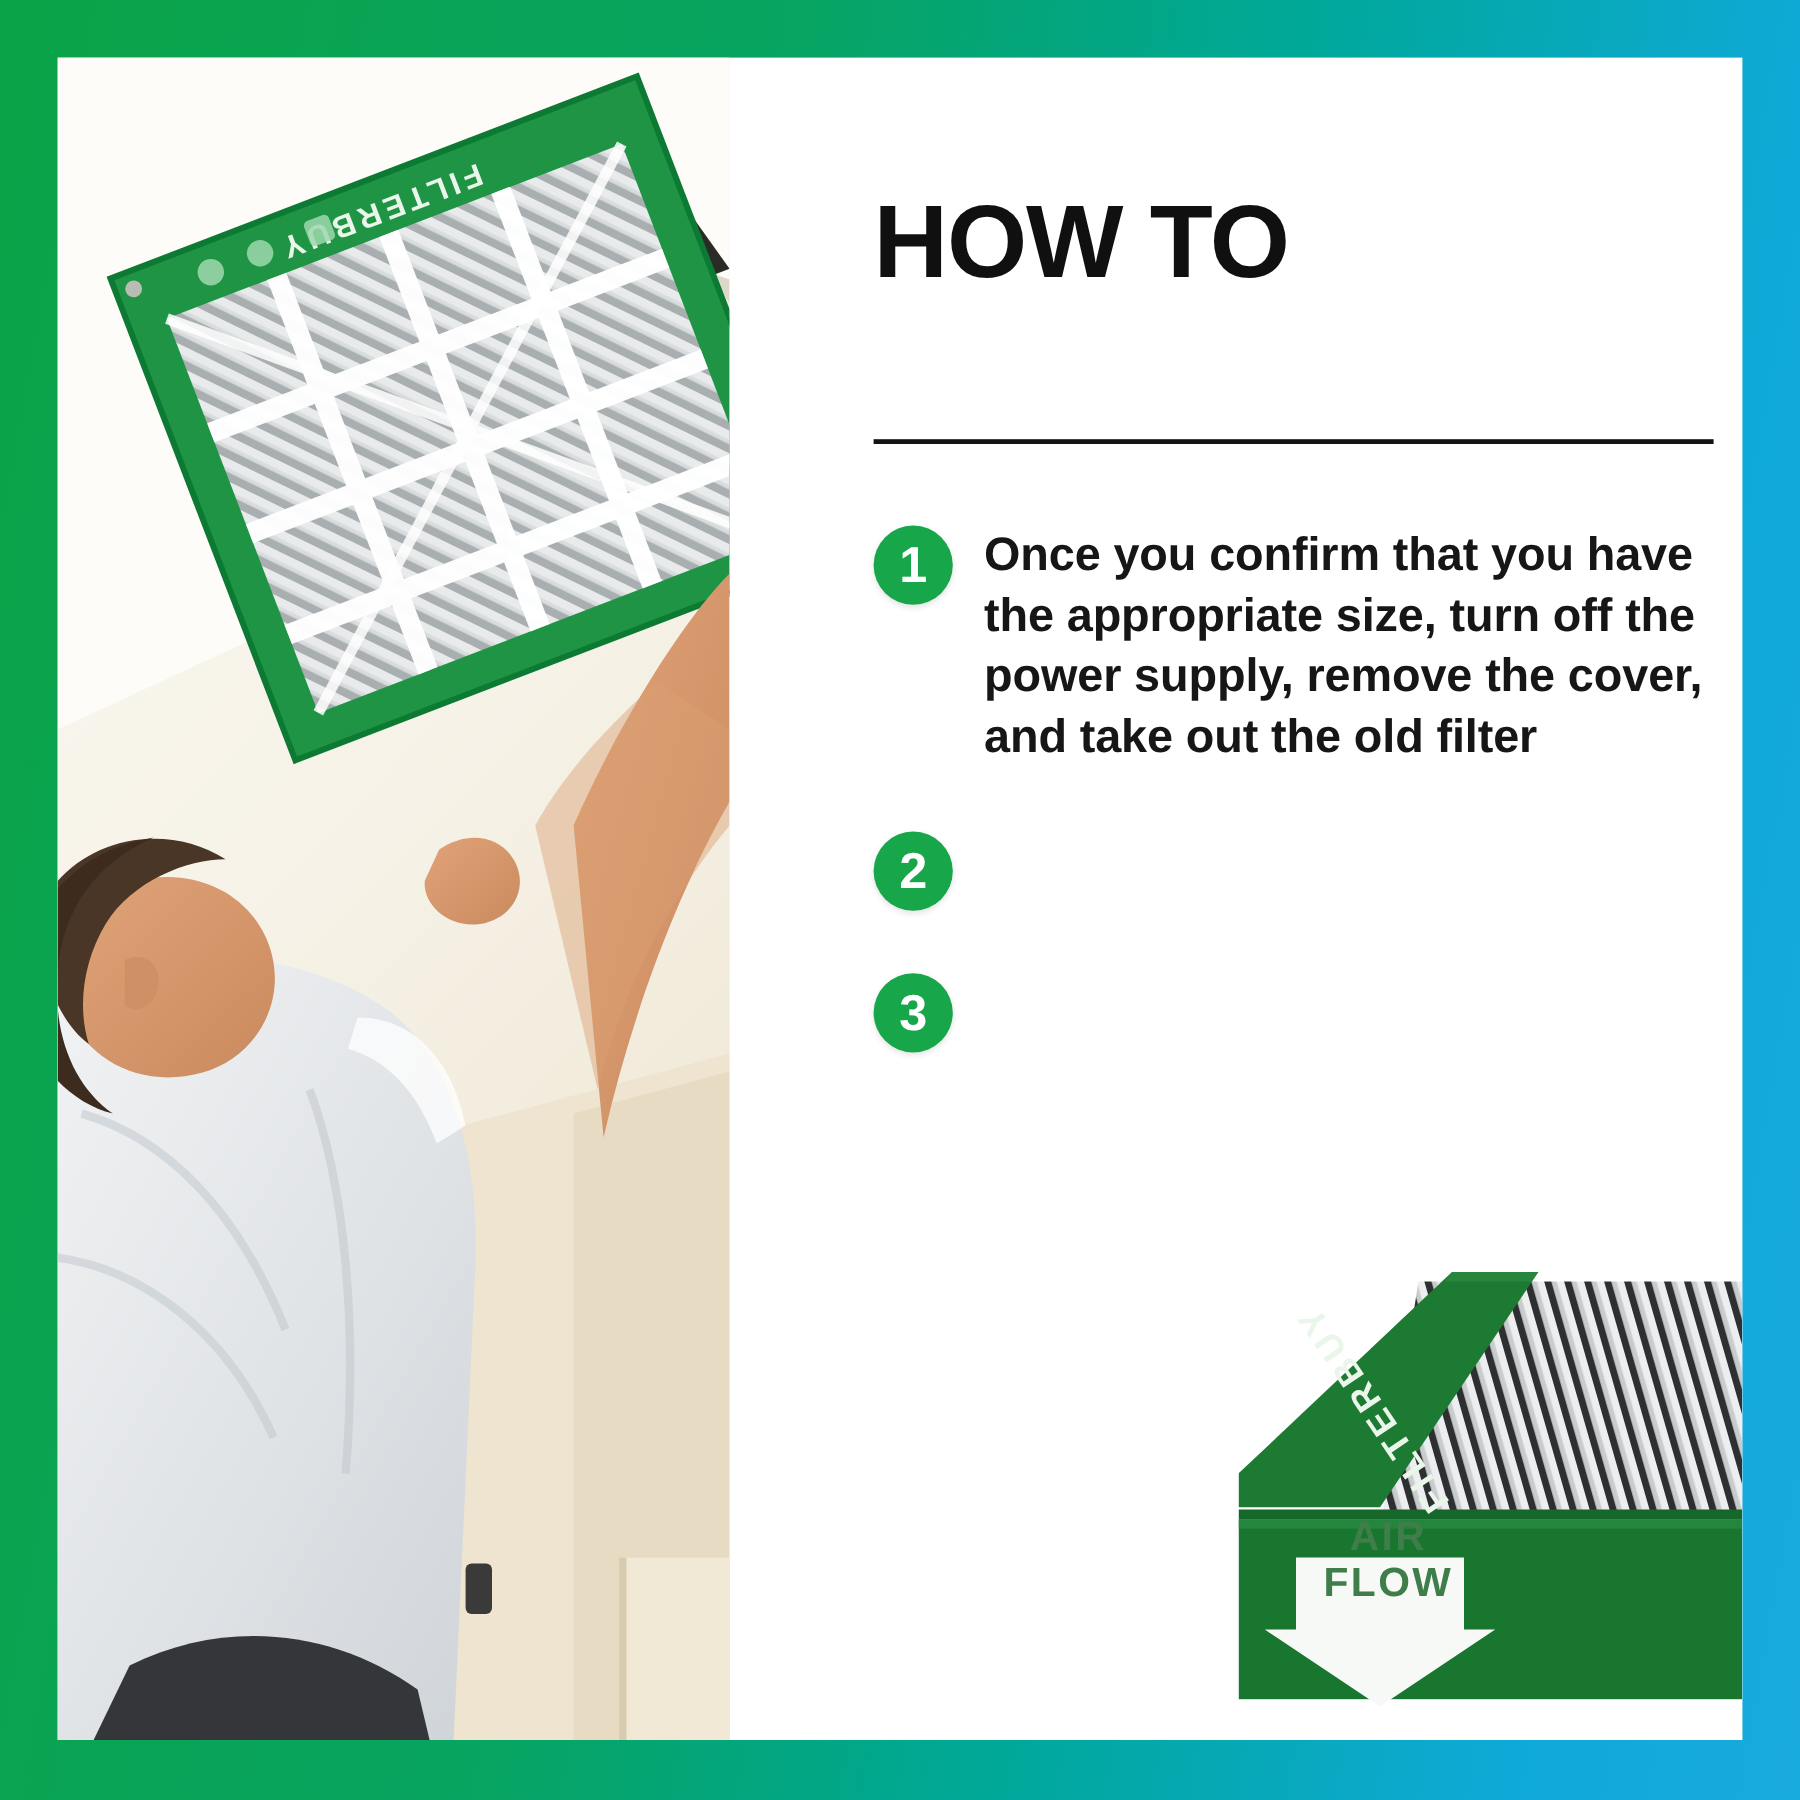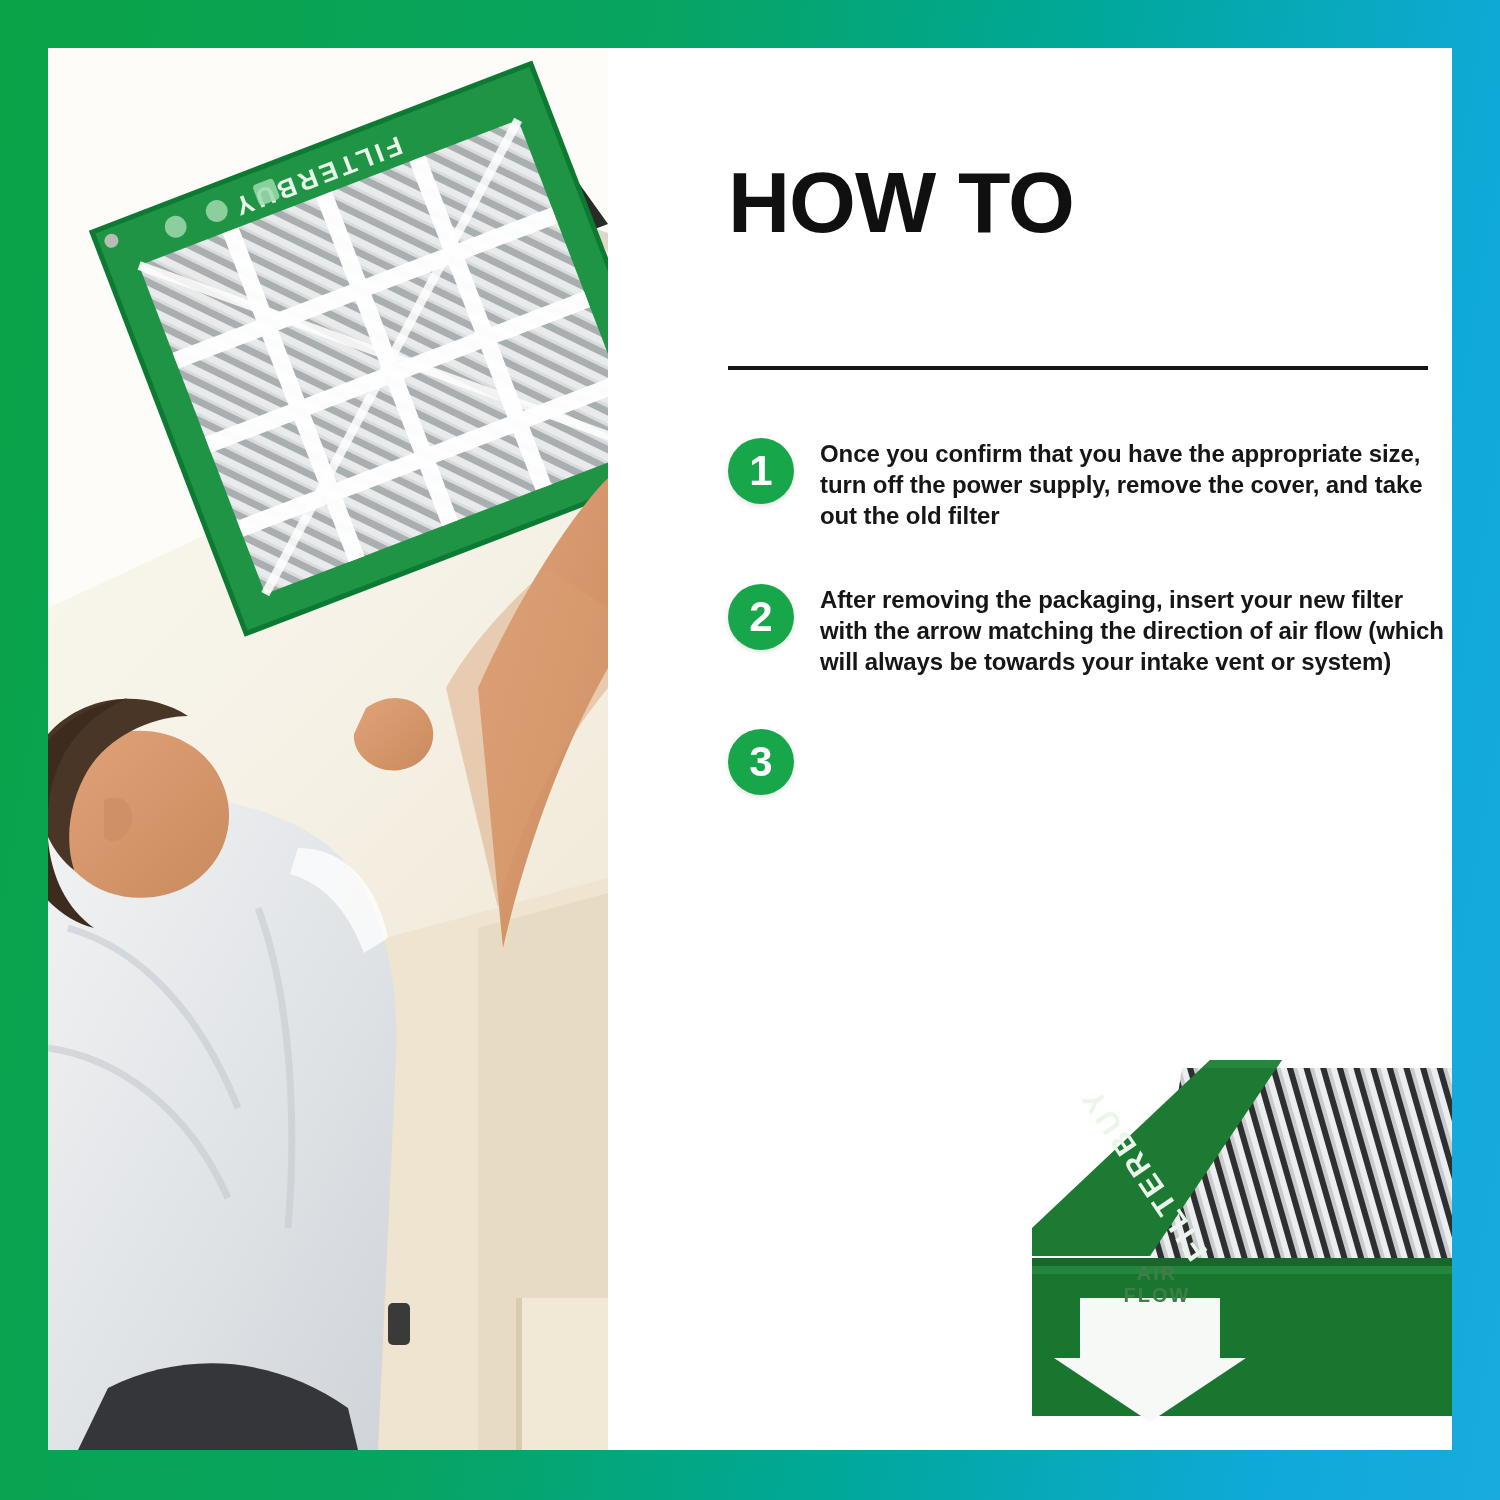--- a/index.html
+++ b/index.html
@@ -96,21 +96,21 @@
     display: flex;
     align-items: center;
     justify-content: center;
     margin-top: 6px;
     margin-right: 26px;
     margin-left: 12px;
     box-shadow: 0 2px 5px rgba(0,0,0,0.12);
   }
   .step-text {
     flex: 1 1 auto;
-    font-size: 24px;
+    font-size: 39px;
     line-height: 1.30;
     font-weight: 700;
     color: #161616;
     letter-spacing: -0.1px;
     padding-top: 6px;
   }
 
   
   .filterbox {
     position: absolute;
@@ -122,21 +122,21 @@
     pointer-events: none;
   }
   .filterbox svg { display: block; }
 
   .airflow-label {
     position: absolute;
     left: 60px;
     top: 212px;
     width: 130px;
     text-align: center;
-    font-size: 20px;
+    font-size: 34px;
     font-weight: 700;
     line-height: 1.12;
     color: #3f7d4b;
     letter-spacing: 2px;
   }
 </style>
 </head>
 <body>
 
 <div class="canvas">
@@ -266,21 +266,20 @@
 
       <div class="steps">
 
         <div class="step">
           <div class="bullet">1</div>
           <div class="step-text">Once you confirm that you have the appropriate size, turn off the power supply, remove the cover, and take out the old filter</div>
         </div>
 
         <div class="step">
           <div class="bullet">2</div>
-          <div class="step-text">After removing the packaging, insert your new filter with the arrow matching the direction of air flow (which will always be towards your intake vent or system)</div>
         </div>
 
         <div class="step">
           <div class="bullet">3</div>
         </div>
 
       </div>
     </div>
 
     <div class="filterbox">

